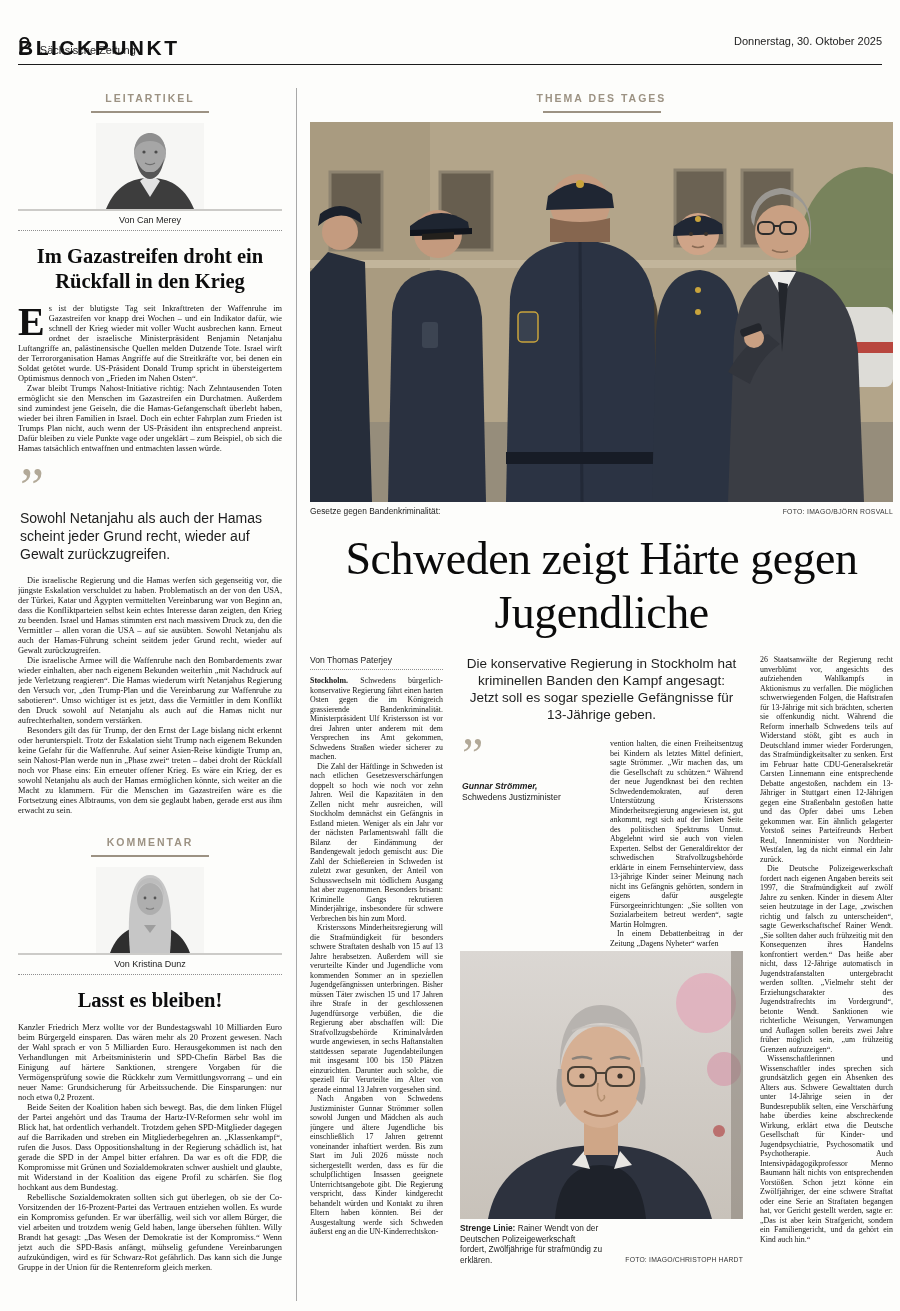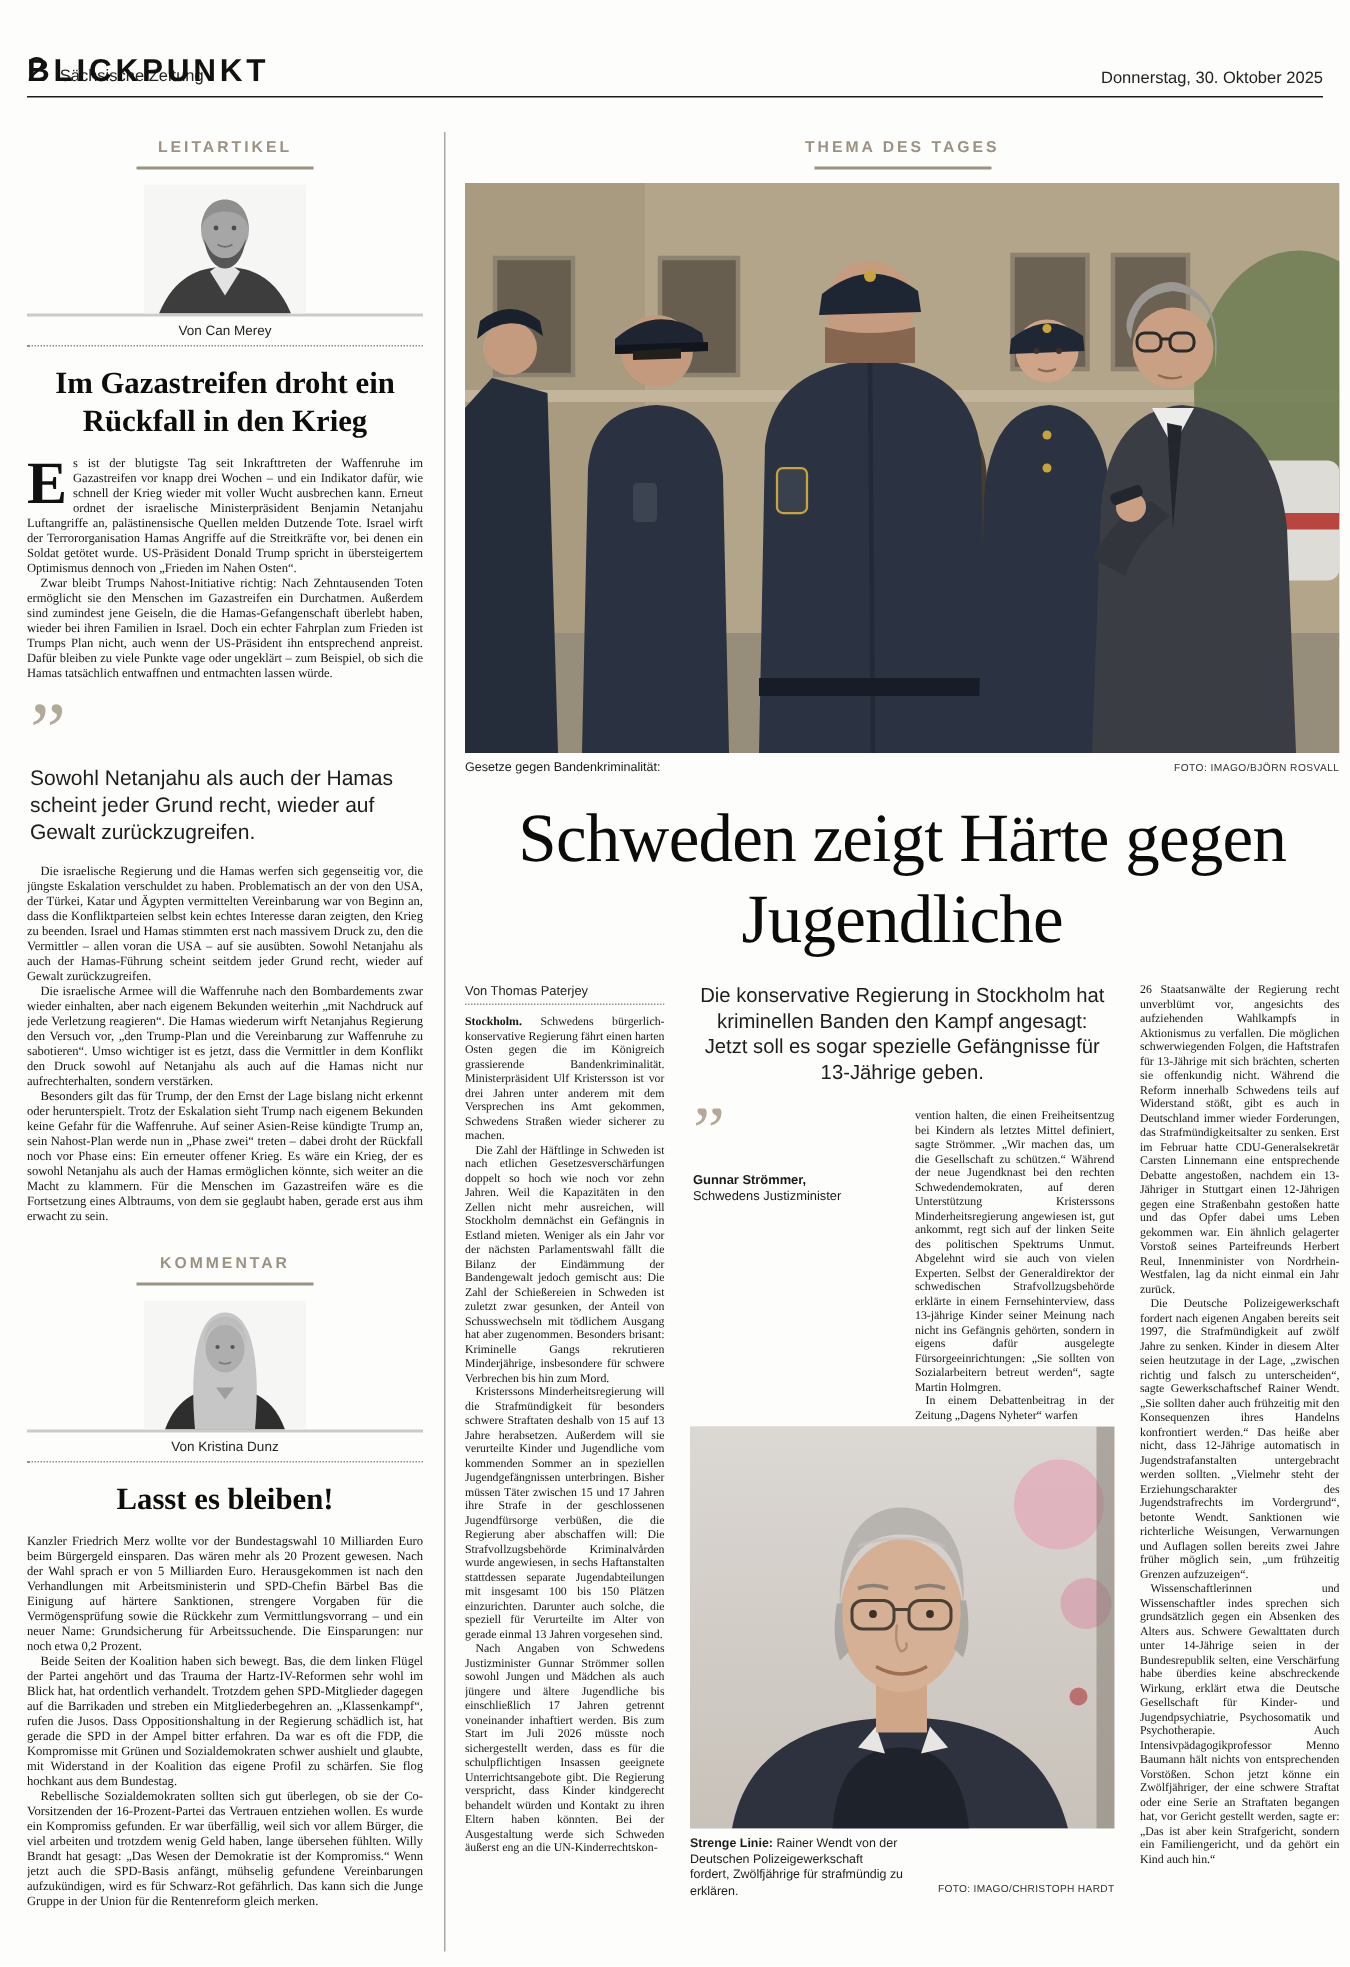--- a/index.html
+++ b/index.html
@@ -9,21 +9,21 @@
     background:#fdfdfb; overflow:hidden; color:#1a1a1a;
     font-family:"Liberation Sans", sans-serif;
   }
   
   .header { position:absolute; top:36px; left:18px; right:18px; height:26px; }
   .header-left { position:absolute; left:0; bottom:2px; display:flex; align-items:baseline; gap:9px; }
   .page-number { font-size:23px; font-weight:400; color:#111; }
   .paper-name { font-size:11px; color:#222; }
   .header-title { position:absolute; left:0; right:0; bottom:2px; text-align:left;
     font-size:21px; font-weight:700; letter-spacing:2.5px; color:#111; }
-  .header-date { position:absolute; right:0; bottom:4px; font-size:11px; color:#222; }
+  .header-date { position:absolute; right:0; bottom:15px; font-size:11px; color:#222; }
   .header-rule { position:absolute; top:64px; left:18px; right:18px; border-top:1.6px solid #1c1c1c; }
   .vert-rule { position:absolute; left:296px; top:88px; bottom:10px; width:1px; background:#a8a8a8; }
 
   
   .section-label { text-align:center; }
   .section-label .lbl { display:inline-block; font-size:10.5px; font-weight:700;
     letter-spacing:2px; color:#9c9283; }
   .section-label .lbl-rule { width:118px; height:2px; background:#9c9283; margin:5px auto 0; }
 
   
@@ -64,21 +64,21 @@
   .news-body p { margin:0; }
   .news-body p.indent { text-indent:7px; }
   .news-col .news-body { margin-top:6px; }
   .dateline { font-weight:700; }
   .standfirst { font-size:13.5px; line-height:17px; text-align:center; color:#1d1d1d; padding:0 4px; }
   .mid-row { display:grid; grid-template-columns:133px 133px; column-gap:17px; margin-top:16px; height:212px; overflow:hidden; }
   .quote2 { padding-left:2px; }
   .quote2 .quote-mark { font-size:48px; height:30px; line-height:32px; }
   .quote2 .quote-text { font-size:13.5px; line-height:17px; color:#1d1d1d; margin-top:6px; max-width:118px; }
   .quote-attr { margin-top:12px; font-size:8.6px; line-height:11px; color:#1b1b1b; }
-  .quote-attr .qname { font-weight:700; }
+  .quote-attr .qname { font-weight:700;font-style:italic; }
   .photo2 { width:283px; height:268px; background:#d5d1cc; line-height:0; }
   .caption2 { display:flex; align-items:flex-end; gap:22px; margin-top:4px; font-size:8.3px; line-height:10.5px; color:#1c1c1c;justify-content:center; }
   .caption2 .cap-text { width:196px; }
   .caption2 .cap-lead { font-weight:700; }
   .caption2 .credit { margin-left:auto; font-size:6.8px; letter-spacing:.2px; color:#333; white-space:nowrap; }
 </style>
 </head>
 <body>
 
 <div class="page">

